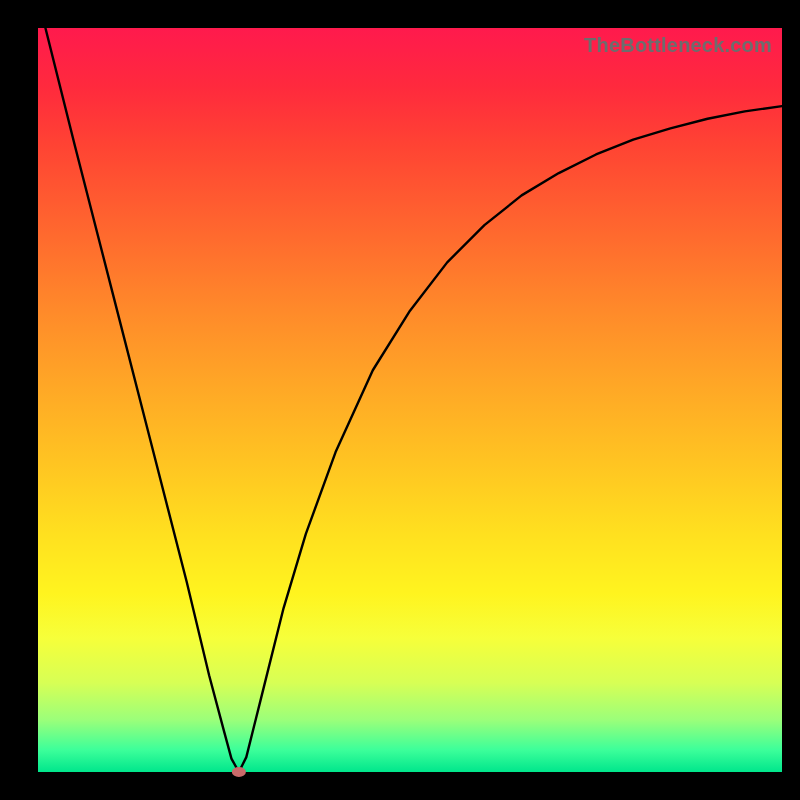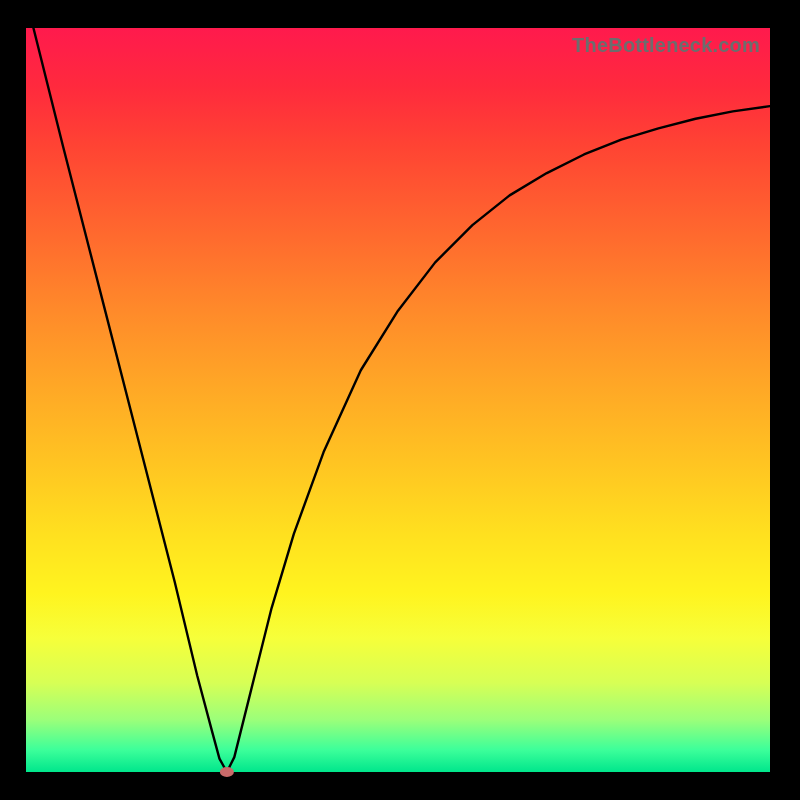--- a/index.html
+++ b/index.html
@@ -5,21 +5,21 @@
   * { margin: 0; padding: 0; box-sizing: border-box; }
   html, body { width: 800px; height: 800px; overflow: hidden; background: #000; }
   .outer {
     width: 800px;
     height: 800px;
     background: #000;
     position: relative;
   }
   .plot-area {
     position: absolute;
-    left: 26px;
+    left: 38px;
     top: 28px;
     width: 744px;
     height: 744px;
     background: linear-gradient(to bottom,
       #ff1a4d 0%,
       #ff2a3d 8%,
       #ff4433 16%,
       #ff6a2e 28%,
       #ff8a2a 38%,
       #ffa726 48%,

